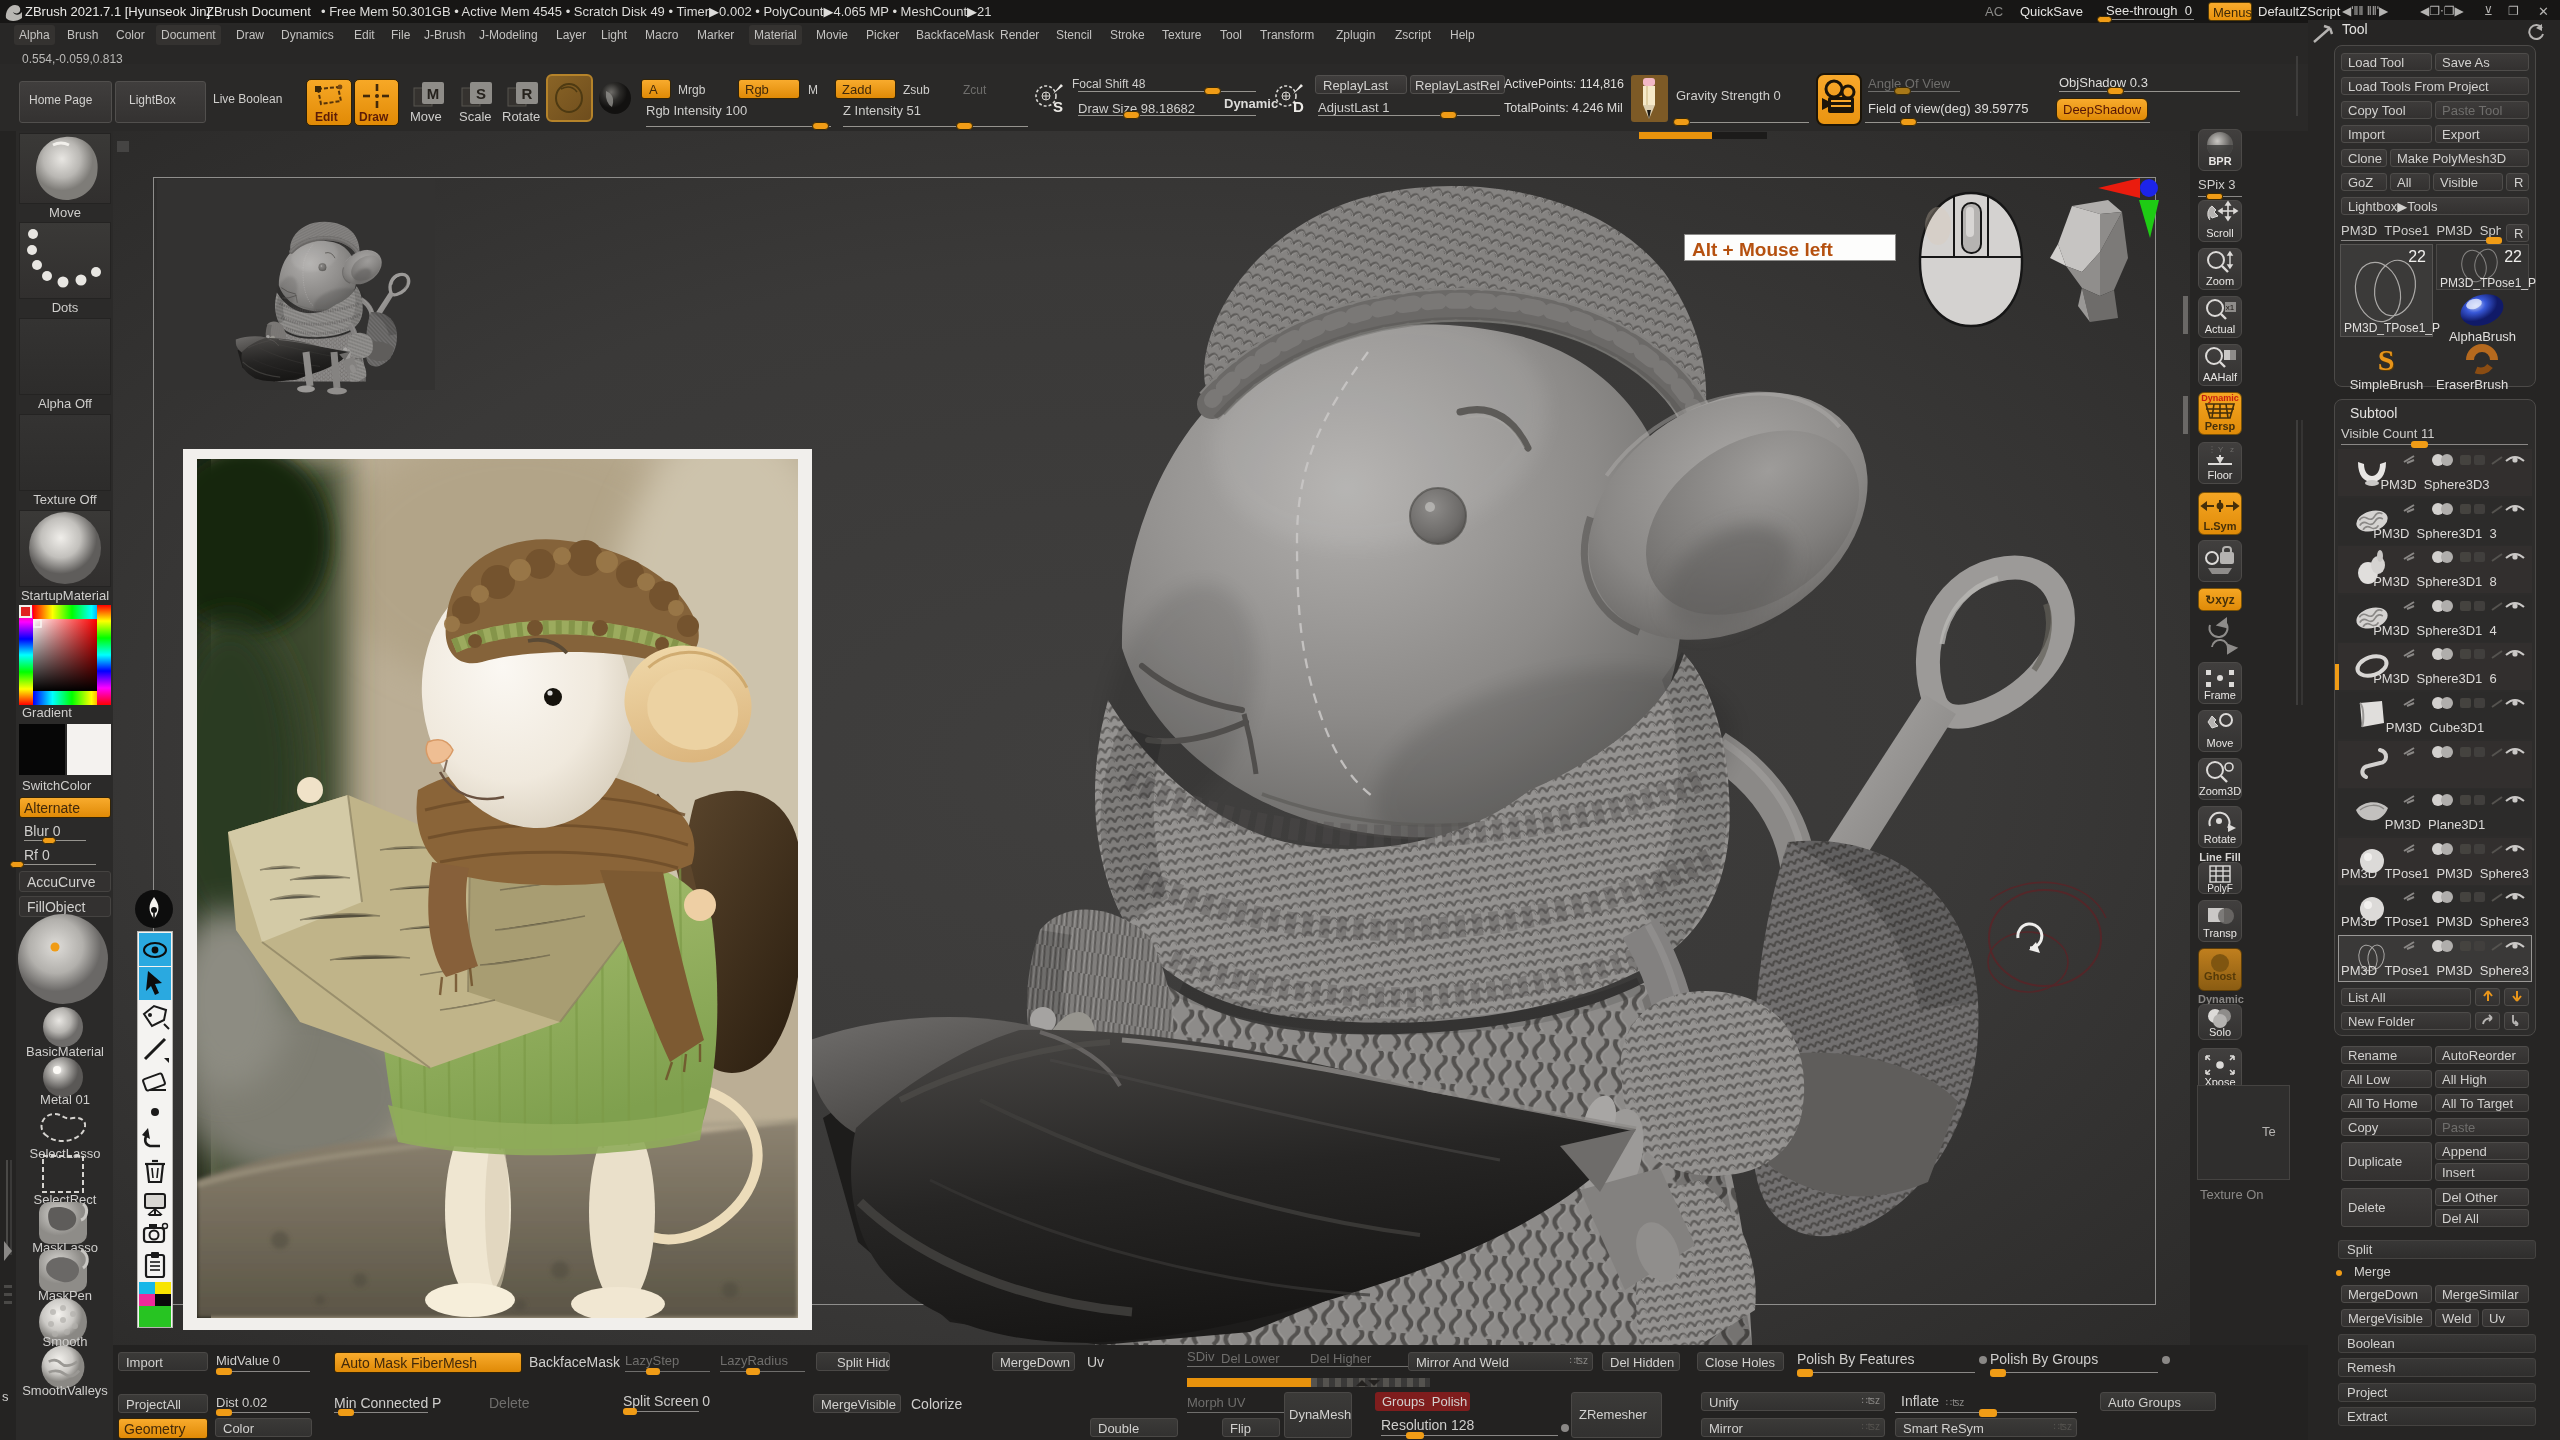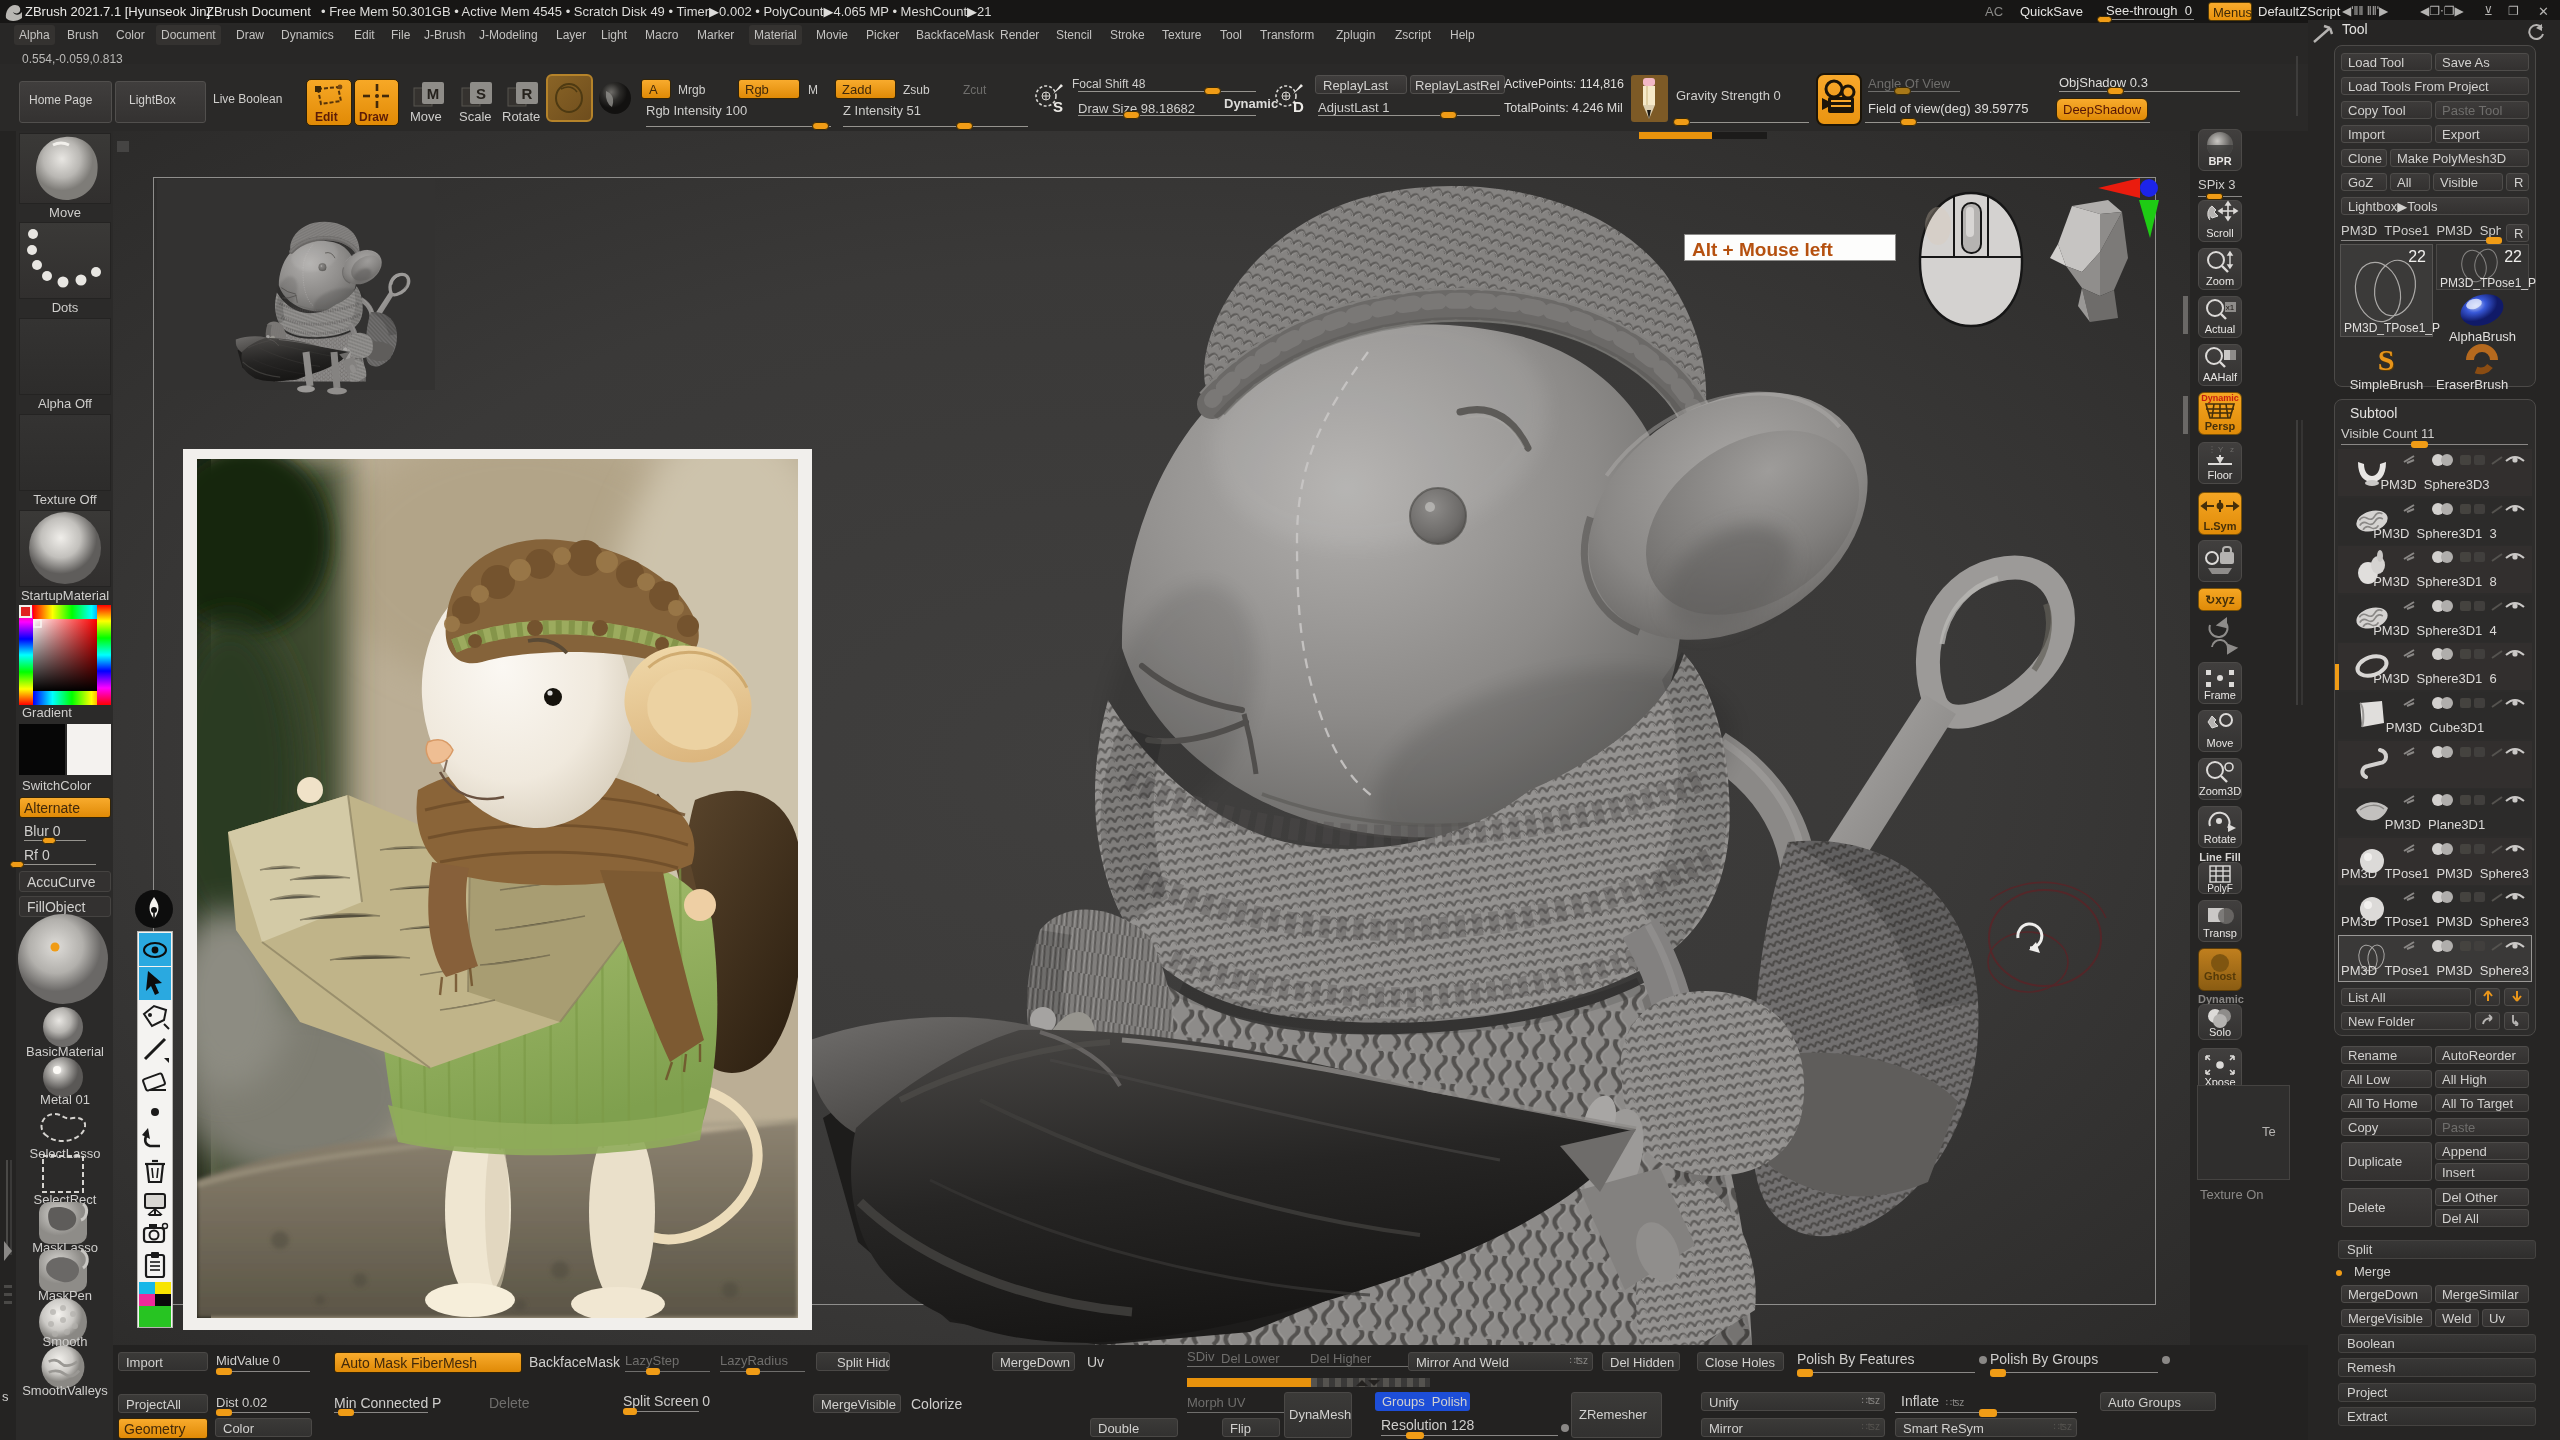--- a/index.html
+++ b/index.html
@@ -1463,21 +1463,21 @@
 <div class="lbl" style="left:911px;top:1397px;font-size:14px">Colorize</div>
 <div class="lbl dim" style="left:1187px;top:1396px;font-size:13px">Morph UV</div>
 <div class="ab" style="left:1187px;top:1412px;width:120px;height:1px;background:#6f6e6c"></div>
 
 <div class="ab obtn" style="left:118px;top:1418px;width:90px;height:21px;border-radius:3px"></div>
 <div class="lbl" style="left:124px;top:1422px;font-size:14px;color:#42290a">Geometry</div>
 <div class="bb" style="left:215px;top:1418px;width:97px">Color</div>
 <div class="bb" style="left:1090px;top:1418px;width:88px">Double</div>
 <div class="bb" style="left:1222px;top:1418px;width:58px">Flip</div>
 <div class="bb" style="left:1284px;top:1392px;width:68px;height:46px;padding-top:14px;padding-left:4px">DynaMesh</div>
-<div class="bb" style="left:1375px;top:1392px;width:95px;border:none;background:#1d4ed8">Groups&nbsp; Polish</div>
+<div class="bb" style="left:1375px;top:1392px;width:95px;border:none;background:#7f1d1d">Groups&nbsp; Polish</div>
 <div class="lbl" style="left:1381px;top:1418px;font-size:14px">Resolution 128</div>
 <div class="ab" style="left:1381px;top:1435px;width:177px;height:1px;background:#8a8886"></div>
 <div class="ab" style="left:1406px;top:1432px;width:18px;height:7px;background:#f09c16;border-radius:3px"></div>
 <div class="ab" style="left:1561px;top:1424px;width:8px;height:8px;background:#8a8886;border-radius:50%"></div>
 <div class="bb" style="left:1571px;top:1392px;width:91px;height:46px;padding-top:14px">ZRemesher</div>
 <div class="bb" style="left:1701px;top:1392px;width:184px">Unify <span style="float:right;margin-right:4px;color:#8a8886;font-size:10px">∷ʦz</span></div>
 <div class="lbl" style="left:1901px;top:1394px;font-size:14px">Inflate <span style="color:#8a8886;font-size:10px">&nbsp;∷ʦz</span></div>
 <div class="ab" style="left:1895px;top:1412px;width:182px;height:1px;background:#8a8886"></div>
 <div class="ab" style="left:1979px;top:1409px;width:18px;height:8px;background:#f09c16;border-radius:3px"></div>
 <div class="bb" style="left:2100px;top:1392px;width:116px">Auto Groups</div>

